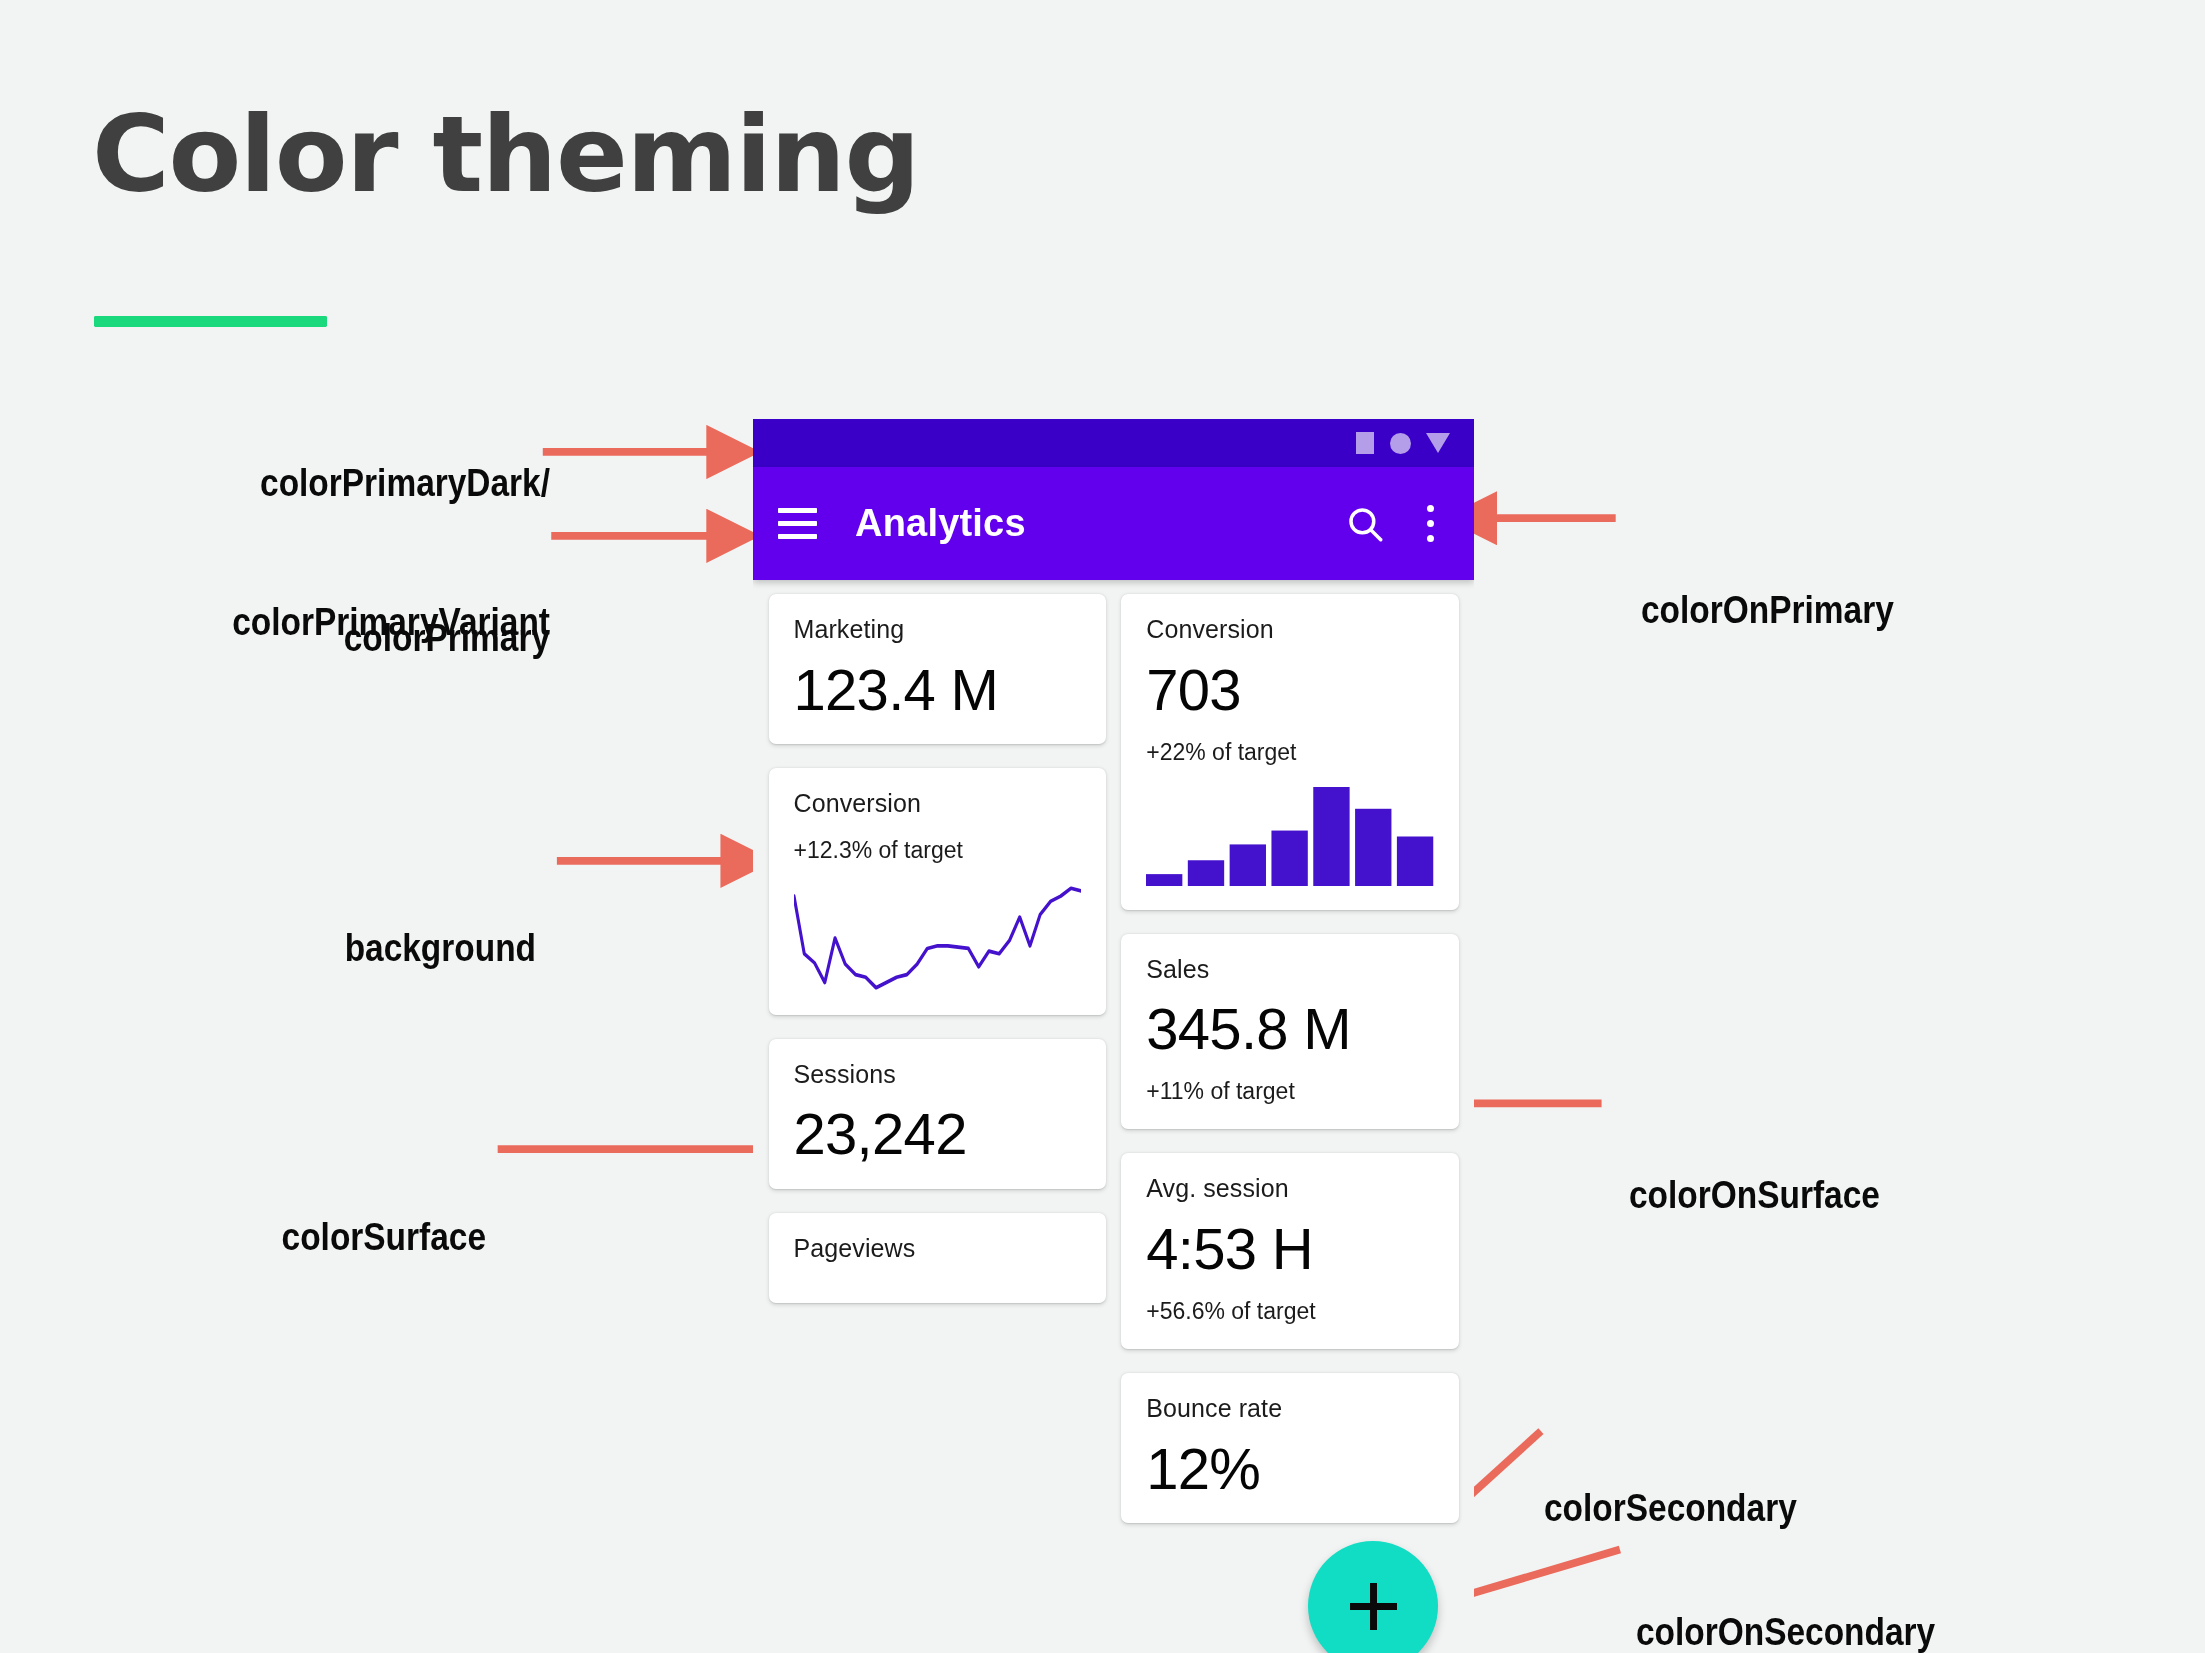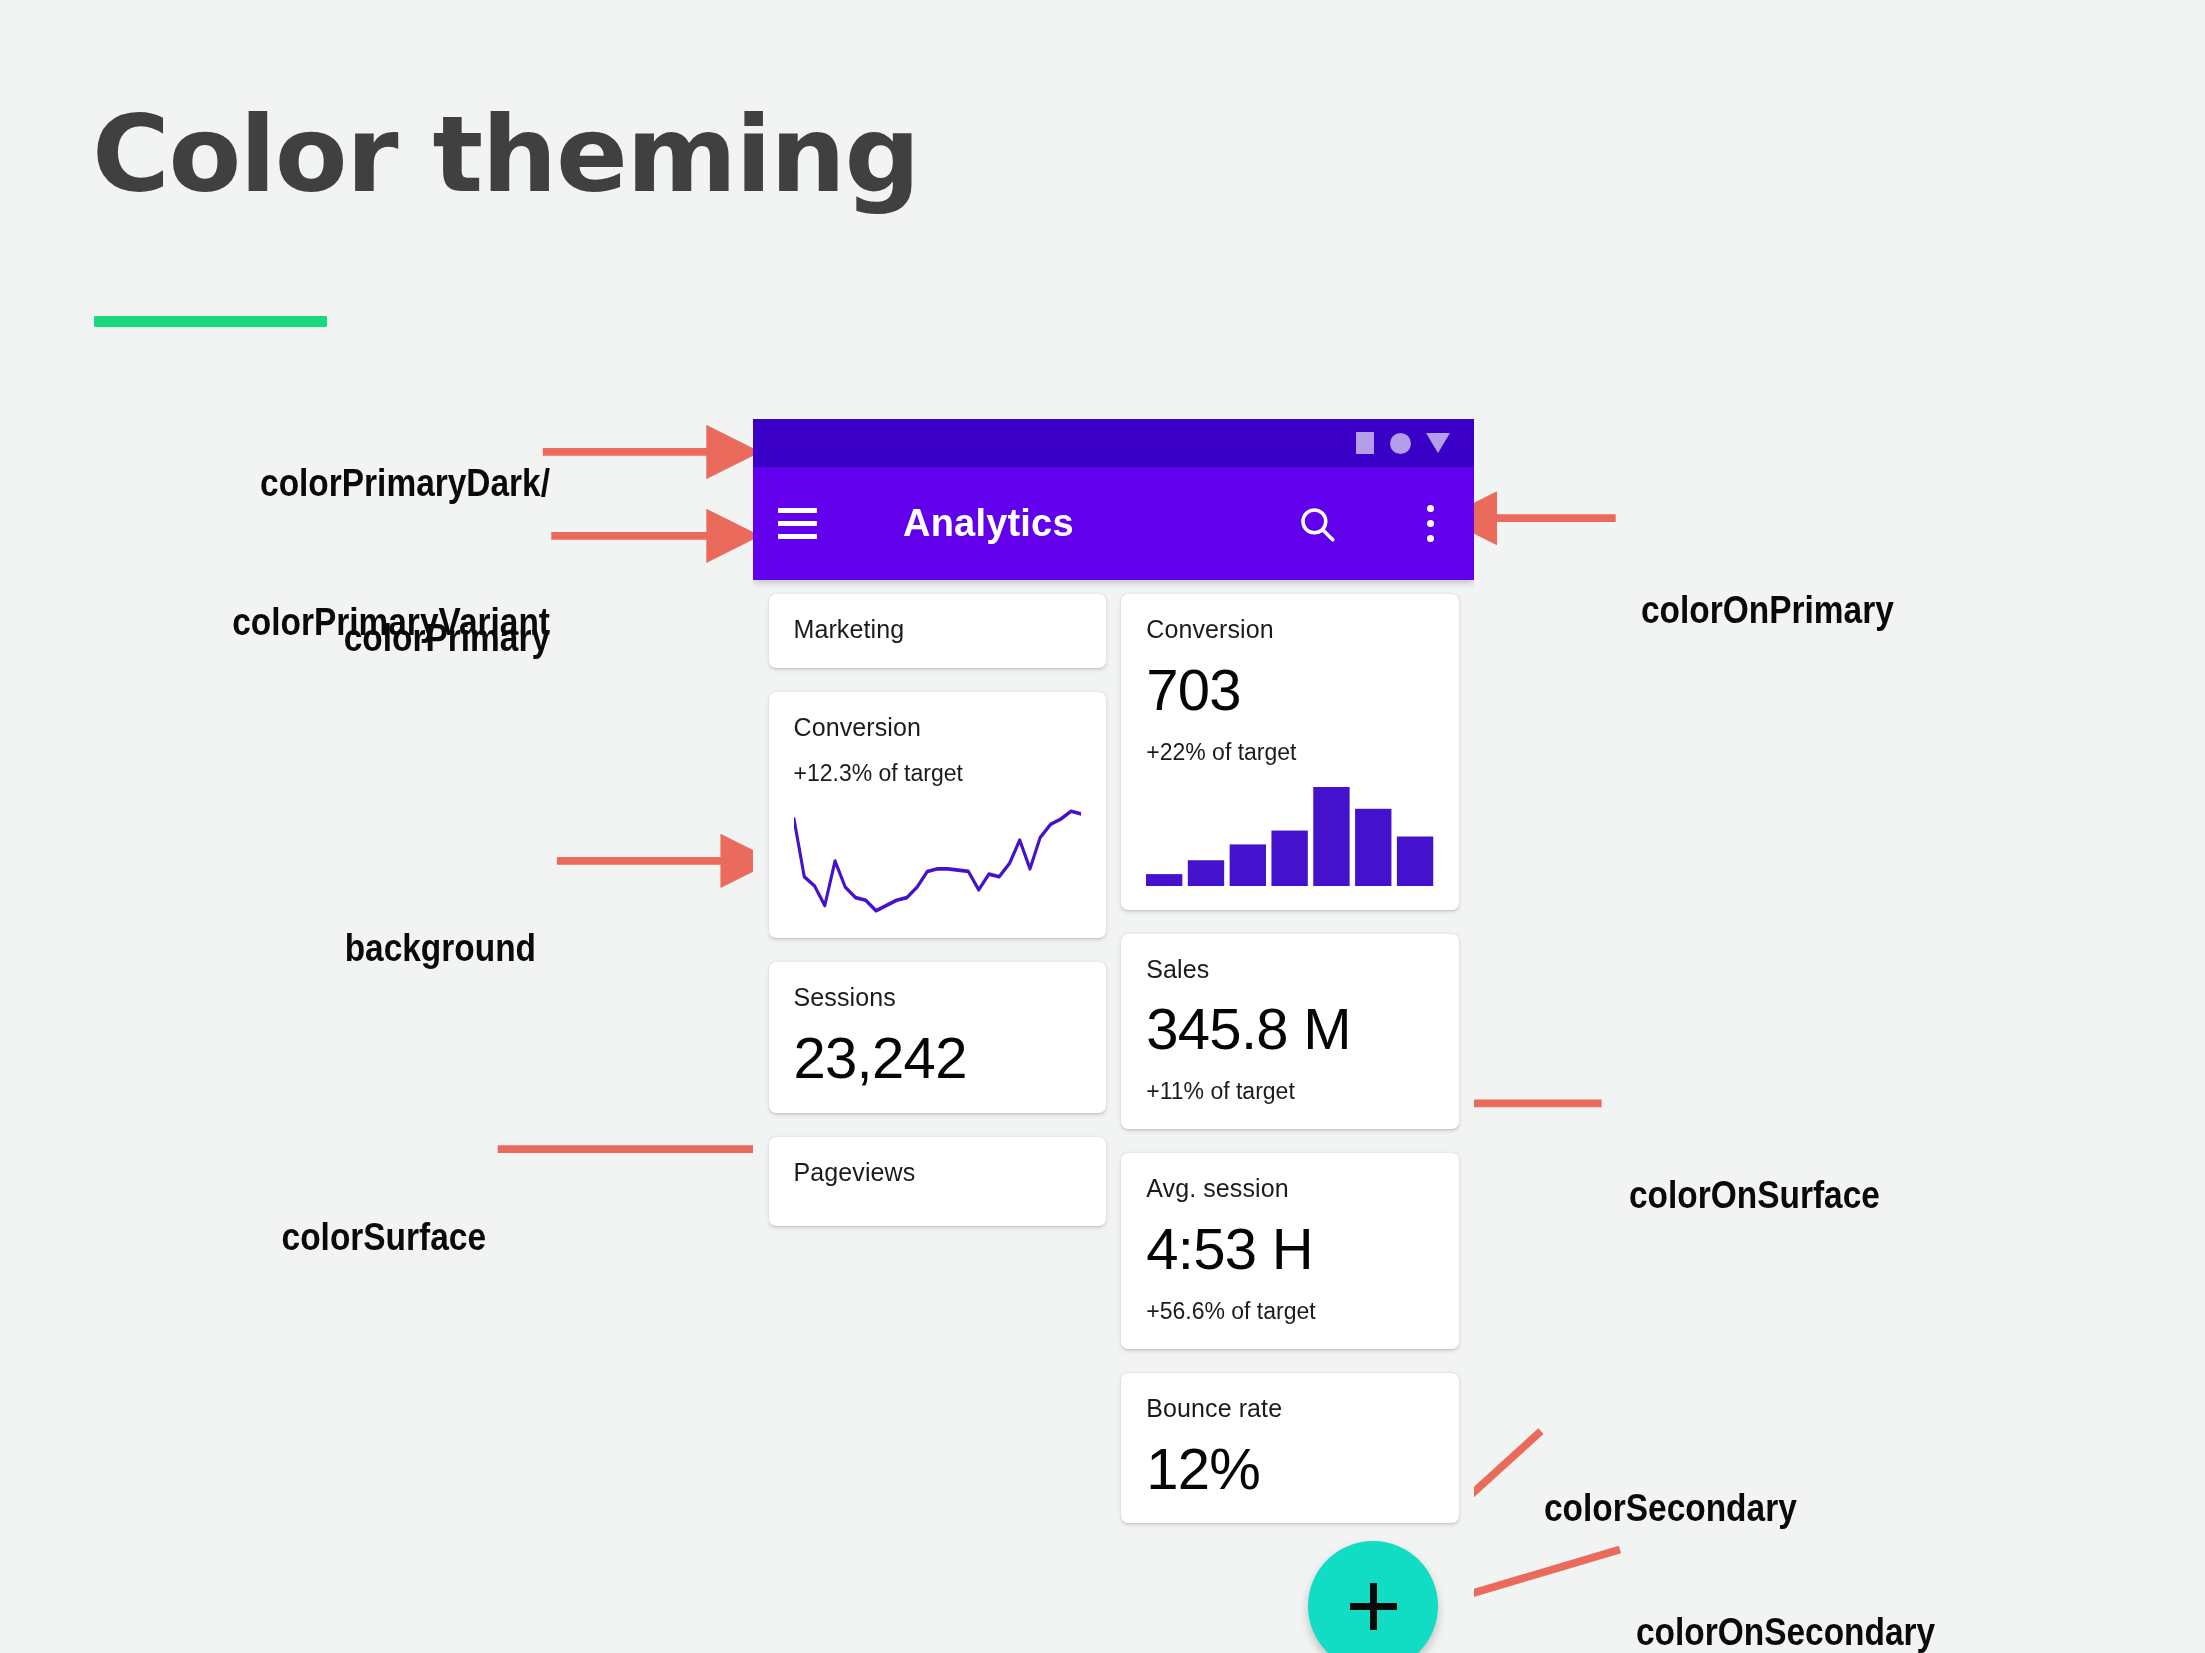--- a/index.html
+++ b/index.html
@@ -57,21 +57,21 @@
   .sb-square { width: 18.3px; height: 22.6px; background: #ffffff; }
   .sb-circle { width: 21px; height: 21px; background: #ffffff; border-radius: 50%; }
   .sb-tri {
     width: 0; height: 0; border-left: 12px solid transparent;
     border-right: 12px solid transparent; border-top: 20px solid #ffffff;
   }
   .appbar {
     height: 113px; background: #6200ee;
     display: flex; align-items: center; padding: 0 25px;
     box-shadow: 0 2.8px 7px rgba(0,0,0,.22);
-    position: relative; z-index: 4; gap: 48px;
+    position: relative; z-index: 4;
   }
   .hamburger { width: 39px; display: flex; flex-direction: column; gap: 7.8px; cursor: pointer; }
   .hamburger span { display: block; height: 5px; background: #fff; border-radius: 0.7px; }
   .appbar-title {
     color: #ffffff; font-size: 38px; font-weight: 700;
     margin-left: 38px; letter-spacing: 0.2px;
   }
   .appbar-spacer { flex: 1; }
   .search-icon { width: 42px; height: 42px; }
   .overflow-icon { width: 38px; display: flex; flex-direction: column; align-items: center; gap: 7.8px; margin-left: 25px; }
@@ -197,20 +197,21 @@
           <i></i>
       </div>
     </div>
 
     <div class="content">
 
       <div class="col">
 
         <div class="card">
           <div class="c-label">Marketing</div>
+          <div class="c-value">123.4 M</div>
         </div>
 
         <div class="card">
           <div class="c-label">Conversion</div>
           <div class="c-sub">+12.3% of target</div>
           <div class="c-chart">
             <svg viewBox="0 0 420 130" preserveAspectRatio="none" height="106">
               <polyline id="lineChartPath" fill="none" stroke="#4411cc" stroke-width="4.5" stroke-linejoin="round" stroke-linecap="round" points="0.0,13.6 15.0,84.3 30.0,95.5 45.0,119.6 60.0,65.0 75.0,97.1 90.0,109.9 105.0,113.2 120.0,126.0 135.0,119.6 150.0,113.2 165.0,109.9 180.0,97.1 195.0,77.8 210.0,74.6 225.0,74.6 240.0,76.2 255.0,77.8 270.0,100.3 285.0,81.1 300.0,84.3 315.0,68.2 330.0,39.3 345.0,74.6 360.0,36.1 375.0,20.1 390.0,13.6 405.0,4.0 420.0,7.2"></polyline>
             </svg>
           </div>

